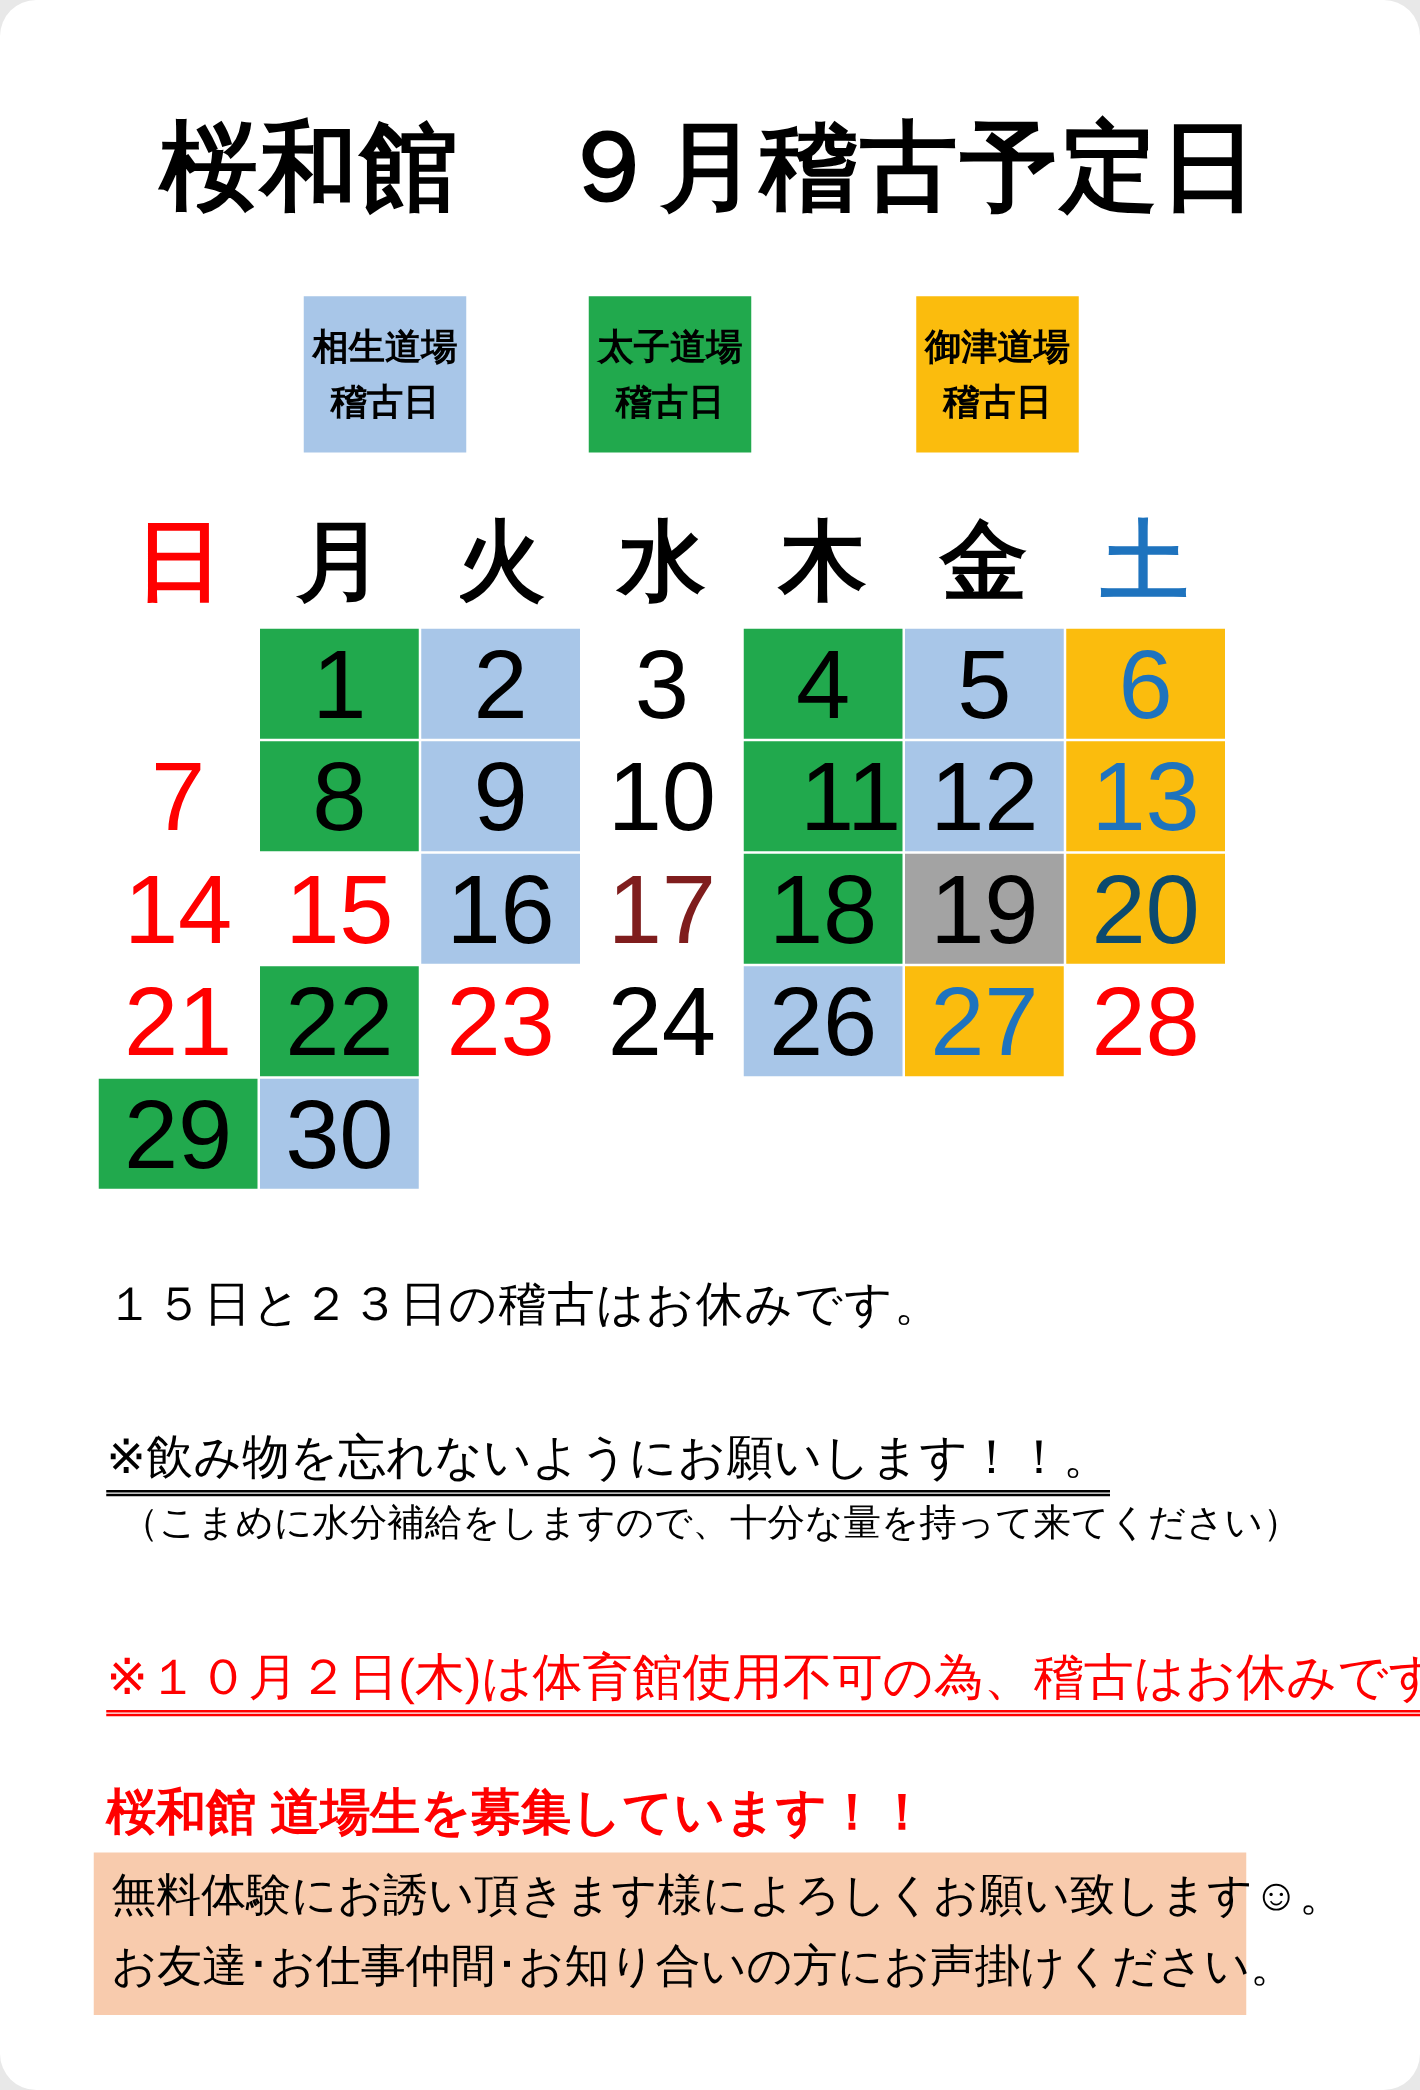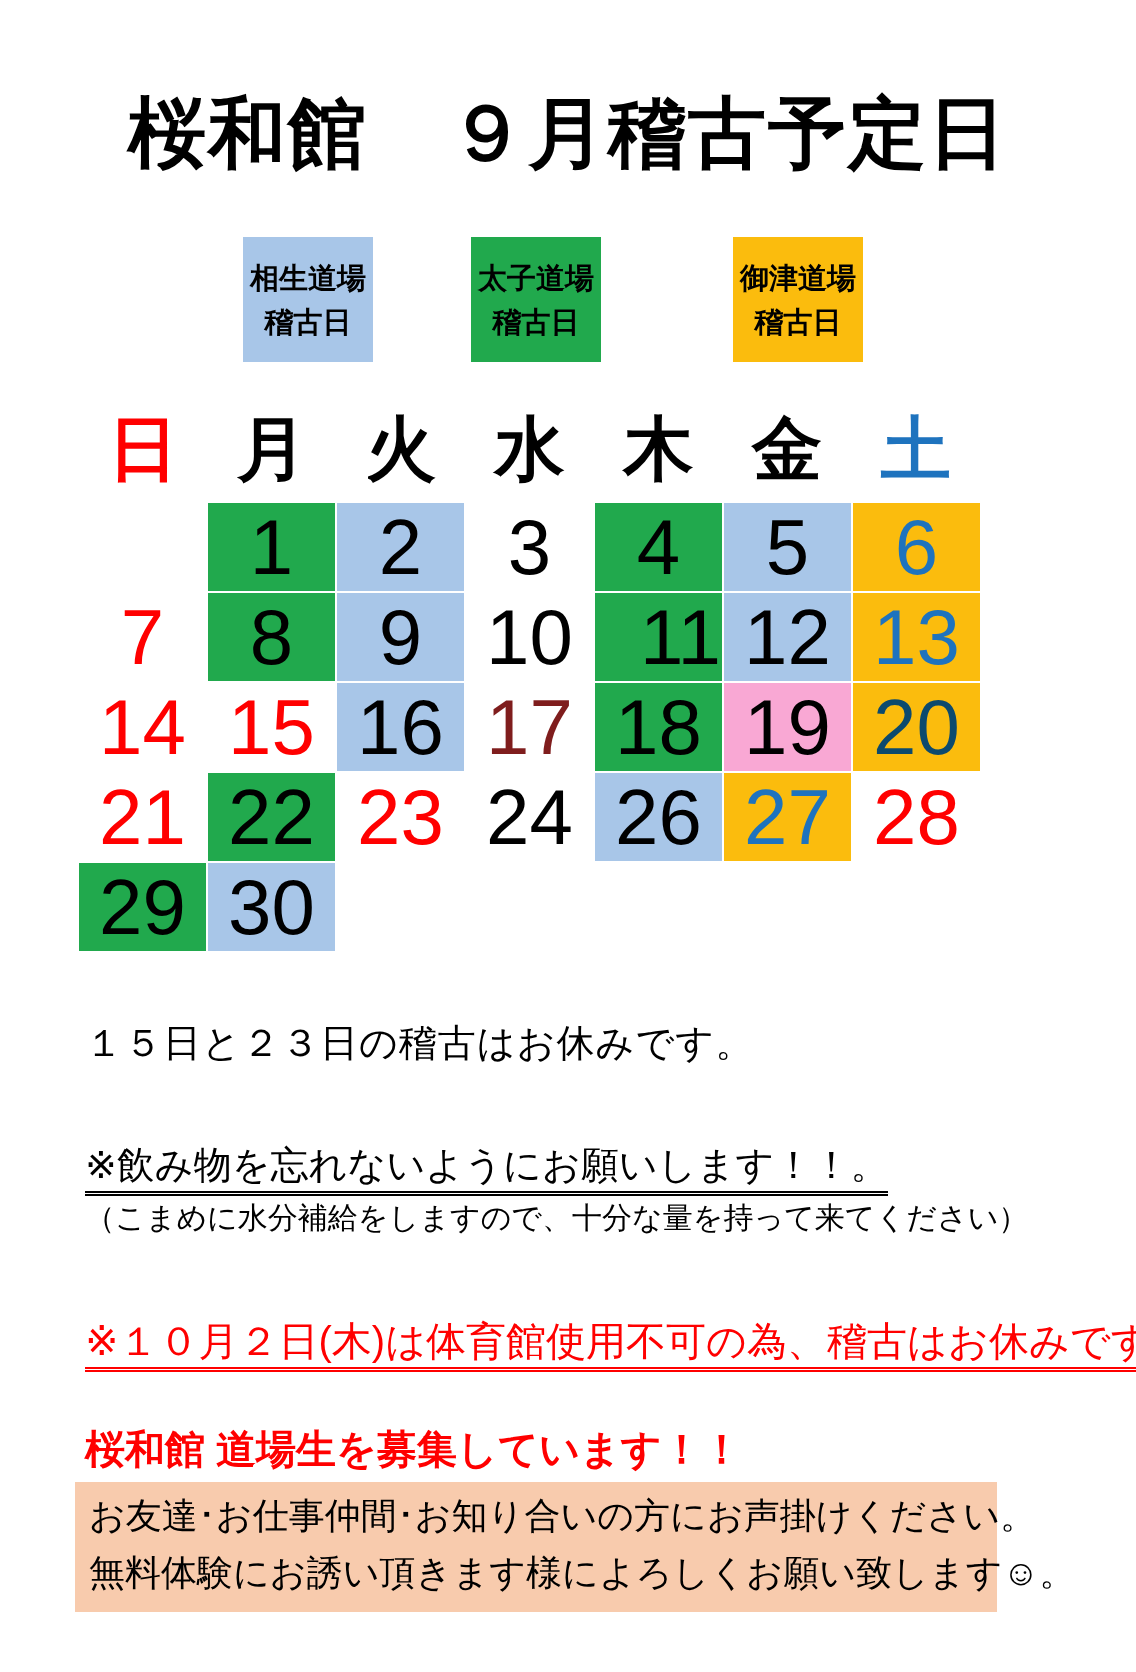--- a/index.html
+++ b/index.html
@@ -4,20 +4,21 @@
 <style>
   html,body { margin:0; padding:0; background:#e8e8e8; }
   .page {
     position:relative;
     width:1136px; height:1672px;
     margin:0 auto;
     background:#ffffff;
     overflow:hidden;
     font-family:"Liberation Sans","DejaVu Sans",sans-serif;
     color:#000;
+    border-radius:29px;
   }
   .title {
     position:absolute; top:82px; left:0; width:100%;
     text-align:center;
     font-size:78px; font-weight:900; letter-spacing:2px;
     white-space:nowrap;
   }
   .legend { position:absolute; top:237px; left:0; width:100%; height:125px; }
   .legend-box {
     position:absolute; top:0; width:130px; height:125px;
@@ -39,21 +40,21 @@
     column-gap:2px; row-gap:2px;
   }
   .cell {
     display:flex; align-items:center; justify-content:center;
     font-size:78px; line-height:88px;
   }
   .note { position:absolute; left:85px; white-space:nowrap; }
   .note1 { top:1018px; font-size:38px; letter-spacing:1px; }
   .note2 { top:1140px; font-size:38px; }
   .note2 span { border-bottom:5px double #000; padding-bottom:5px; }
-  .note3 { top:1198px; font-size:30px; }
+  .note3 { top:1198px; font-size:30px;margin-left:12px; }
   .note4 { top:1314px; font-size:40px; color:#ff0000; }
   .note4 span { border-bottom:5px double #ff0000; padding-bottom:4px; }
   .recruit-heading { top:1422px; font-size:40px; font-weight:bold; color:#ff0000; }
   .recruit-box {
     position:absolute; left:75px; top:1482px; width:922px; height:130px;
     background:#F8CBAD;
     font-size:36px;
     padding:0;
   }
   .recruit-line { margin:0; padding:10px 0 0 14px; line-height:47px; white-space:nowrap; }
@@ -103,21 +104,21 @@
       <div class="cell" style="background: rgb(168, 198, 232); color: rgb(0, 0, 0);">9</div>
       <div class="cell" style="color: rgb(0, 0, 0);">10</div>
       <div class="cell" style="background: rgb(33, 169, 77); color: rgb(0, 0, 0); padding-left: 44px;">11</div>
       <div class="cell" style="background: rgb(168, 198, 232); color: rgb(0, 0, 0);">12</div>
       <div class="cell" style="background: rgb(251, 188, 13); color: rgb(30, 115, 190);">13</div>
       <div class="cell" style="color: rgb(255, 0, 0);">14</div>
       <div class="cell" style="color: rgb(255, 0, 0);">15</div>
       <div class="cell" style="background: rgb(168, 198, 232); color: rgb(0, 0, 0);">16</div>
       <div class="cell" style="color: #7f1d1d;">17</div>
       <div class="cell" style="background: rgb(33, 169, 77); color: rgb(0, 0, 0);">18</div>
-      <div class="cell" style="background: #f9a8d4; color: rgb(0, 0, 0); text-align: center;">19</div>
+      <div class="cell" style="background: #a3a3a3; color: rgb(0, 0, 0); text-align: center;">19</div>
       <div class="cell" style="background: rgb(251, 188, 13); color: #0c4a6e;">20</div>
       <div class="cell" style="color: rgb(255, 0, 0);">21</div>
       <div class="cell" style="background: rgb(33, 169, 77); color: rgb(0, 0, 0);">22</div>
       <div class="cell" style="color: rgb(255, 0, 0);">23</div>
       <div class="cell" style="color: rgb(0, 0, 0);">24</div>
       <div class="cell" style="background: rgb(168, 198, 232); color: rgb(0, 0, 0);">26</div>
       <div class="cell" style="background: rgb(251, 188, 13); color: rgb(30, 115, 190);">27</div>
       <div class="cell" style="color: rgb(255, 0, 0);">28</div>
       <div class="cell" style="background: rgb(33, 169, 77); color: rgb(0, 0, 0);">29</div>
       <div class="cell" style="background: rgb(168, 198, 232); color: rgb(0, 0, 0);">30</div>
@@ -135,17 +136,17 @@
 
   <div class="note note3">（こまめに水分補給をしますので、十分な量を持って来てください）</div>
 
   <div class="note note4">
     <span>※１０月２日(木)は体育館使用不可の為、稽古はお休みです。</span>
   </div>
 
   <div class="note recruit-heading">桜和館 道場生を募集しています！！</div>
 
   <div class="recruit-box">
+    <p class="recruit-line">無料体験にお誘い頂きます様によろしくお願い致します☺。</p>
     <p class="recruit-line">お友達･お仕事仲間･お知り合いの方にお声掛けください。</p>
-    <p class="recruit-line">無料体験にお誘い頂きます様によろしくお願い致します☺。</p>
   </div>
 
 </div>
 
 </body></html>

